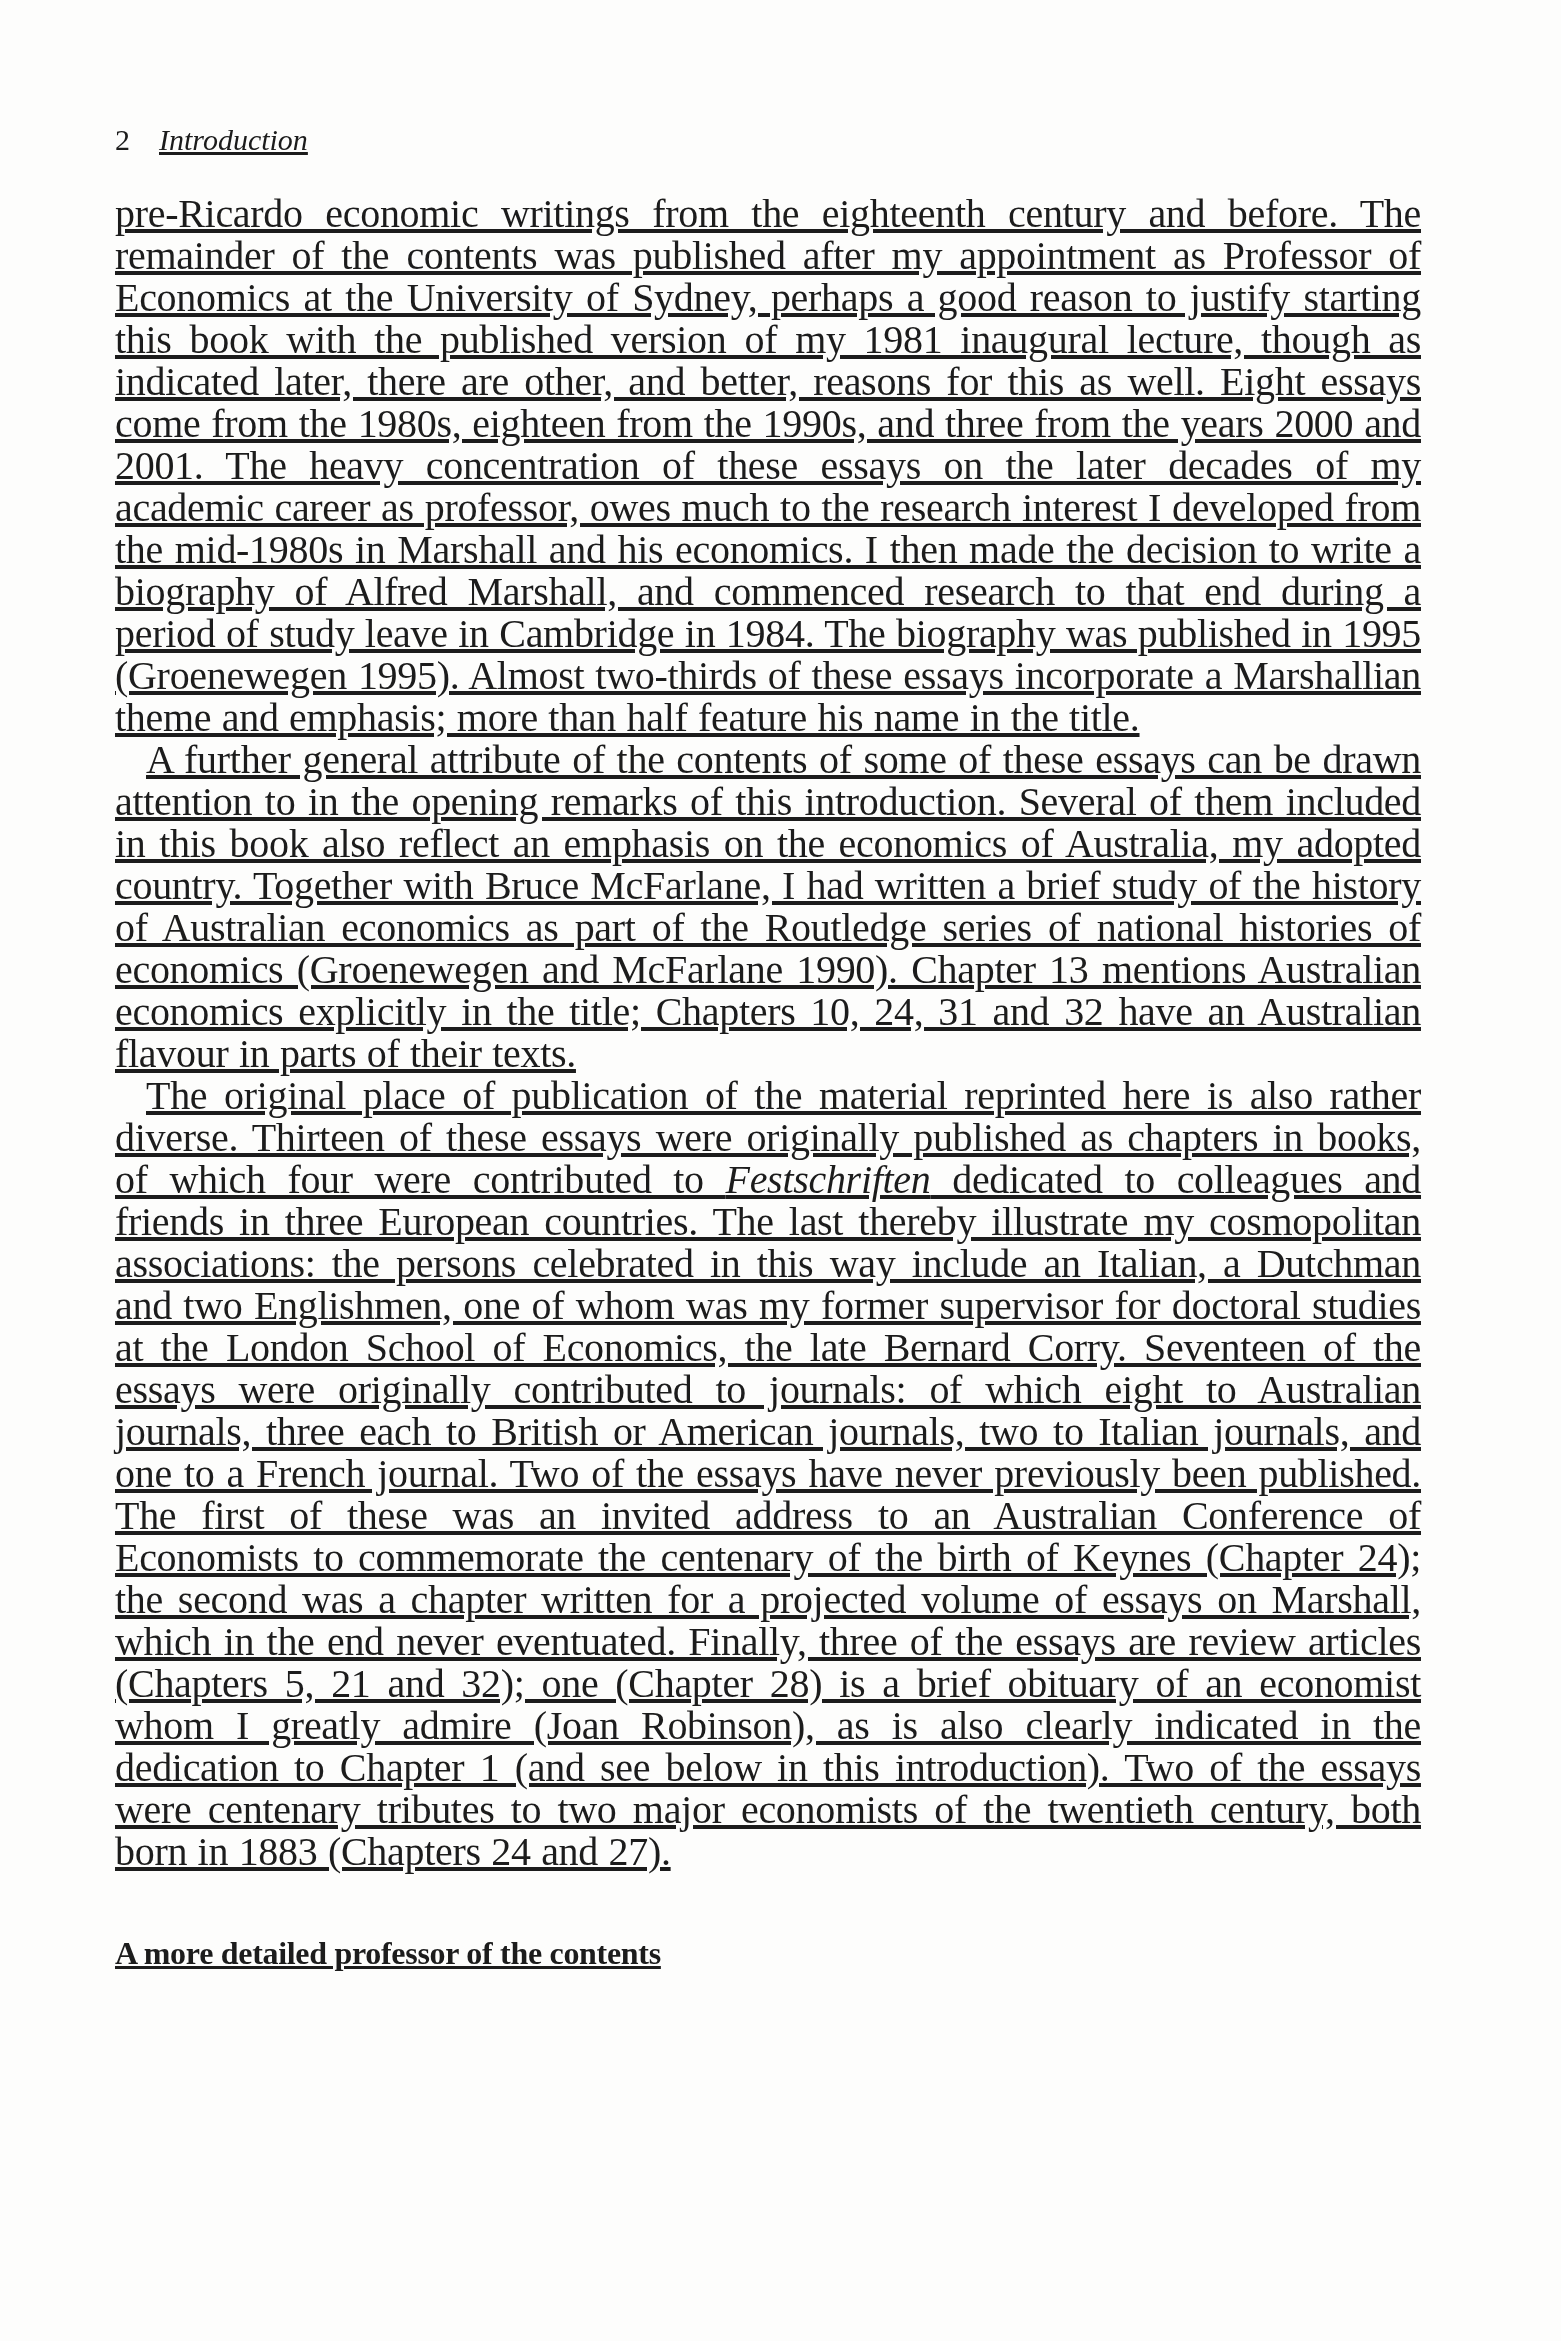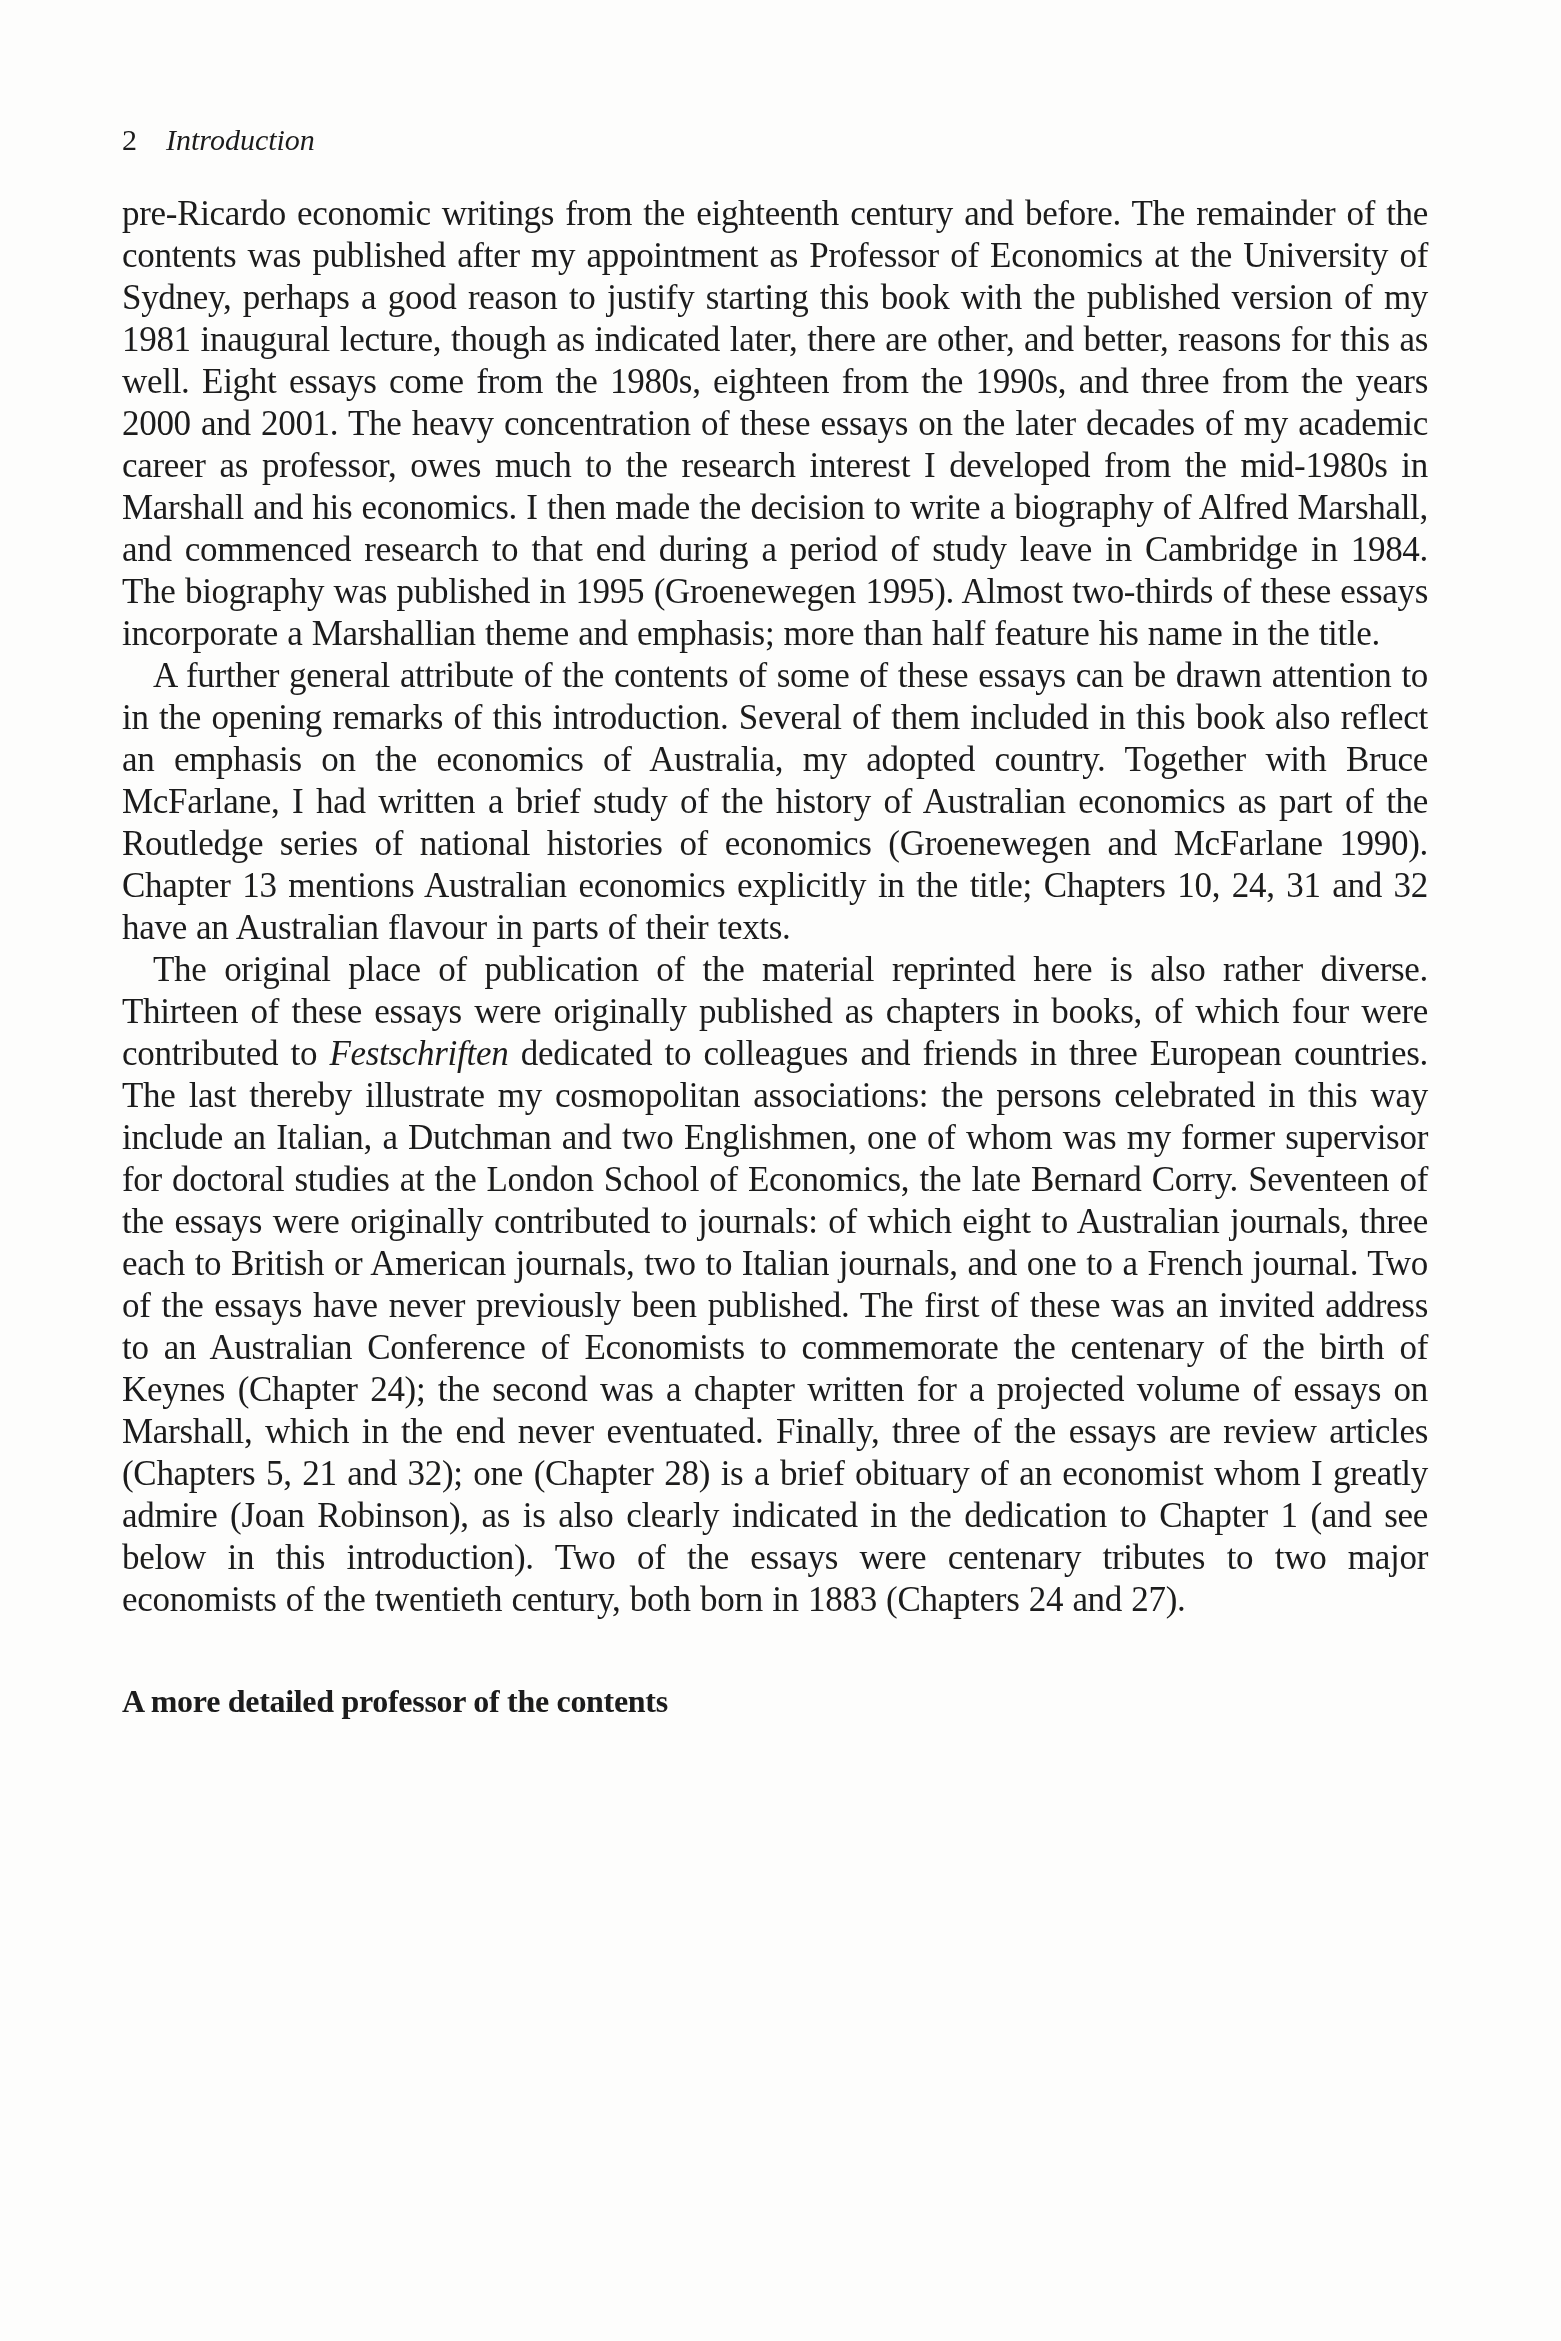--- a/index.html
+++ b/index.html
@@ -11,40 +11,41 @@
     position: relative;
     width: 1561px;
     height: 2342px;
     background: #fdfdfc;
     color: #1c1c1c;
     font-family: "Liberation Serif", "DejaVu Serif", serif;
     overflow: hidden;
   }
   .text-block {
     position: absolute;
-    left: 122px;
+    left: 115px;
     top: 119px;
     width: 1306px;
+    text-decoration: underline;
   }
   .page-header {
     font-size: 30px;
     line-height: 42px;
     margin-bottom: 32px;
     white-space: nowrap;
   }
   .page-number {
     display: inline-block;
     margin-right: 29px;
   }
   .running-head {
     font-style: italic;
   }
   p.para {
     margin: 0;
-    font-size: 35px;
+    font-size: 40px;
     line-height: 42px;
     text-align: justify;
     letter-spacing: -0.3px;
     word-spacing: 0.8px;
   }
   p.para.indent {
     text-indent: 31px;
   }
   .italic-term {
     font-style: italic;

